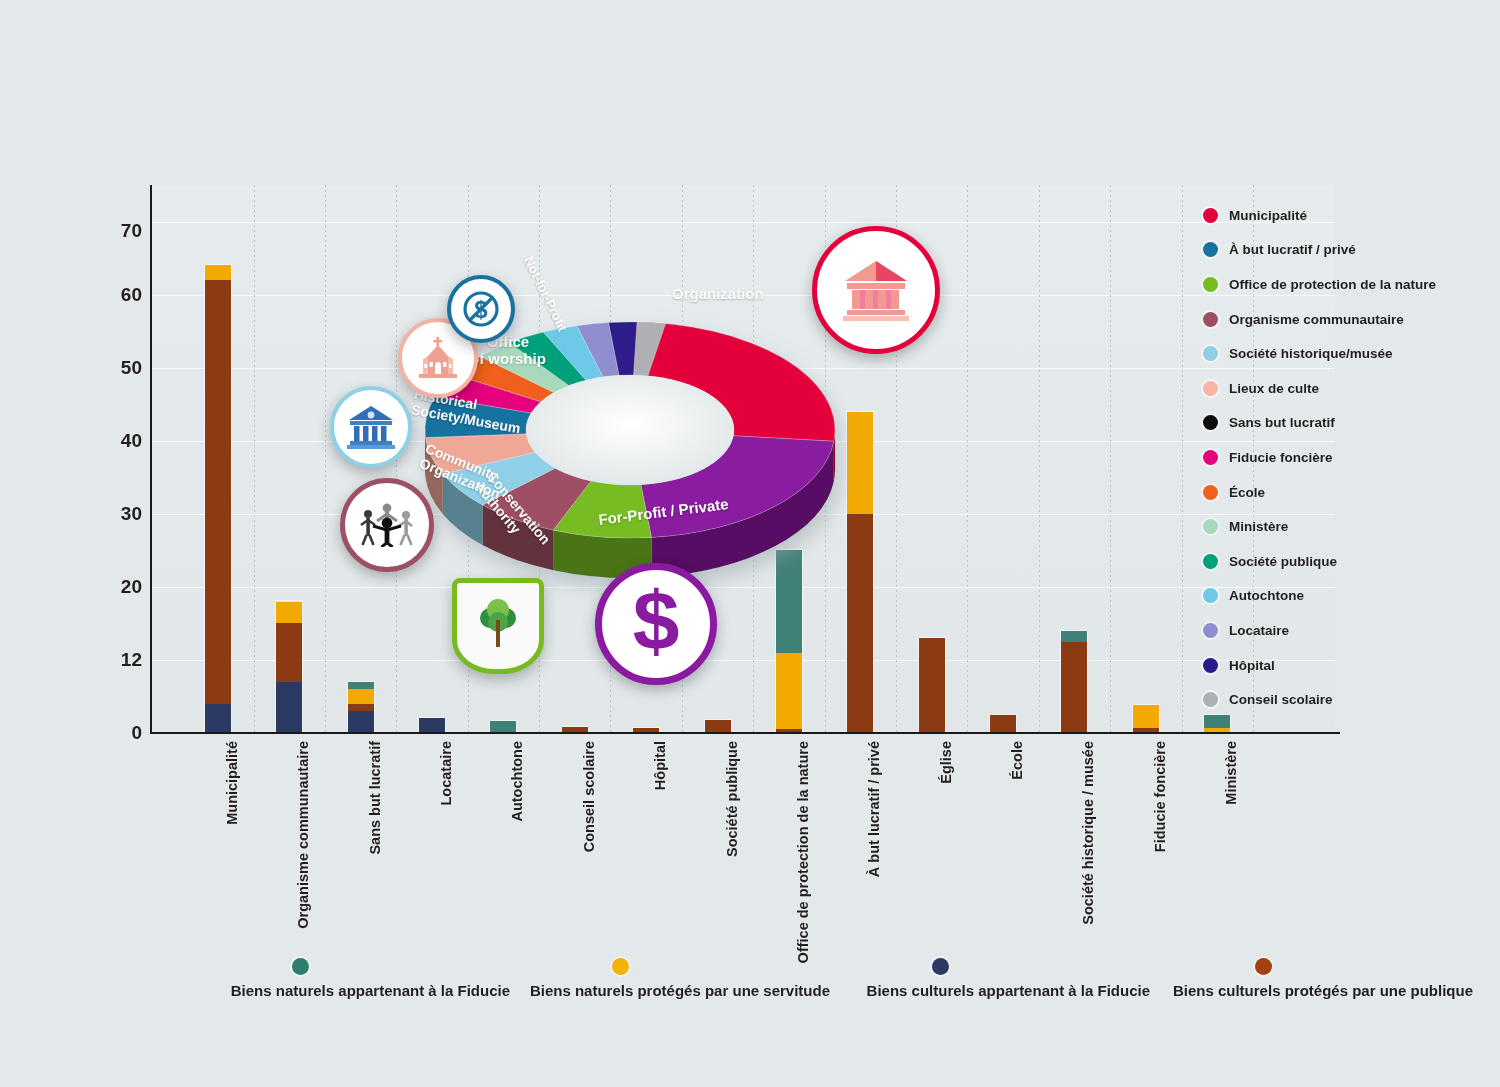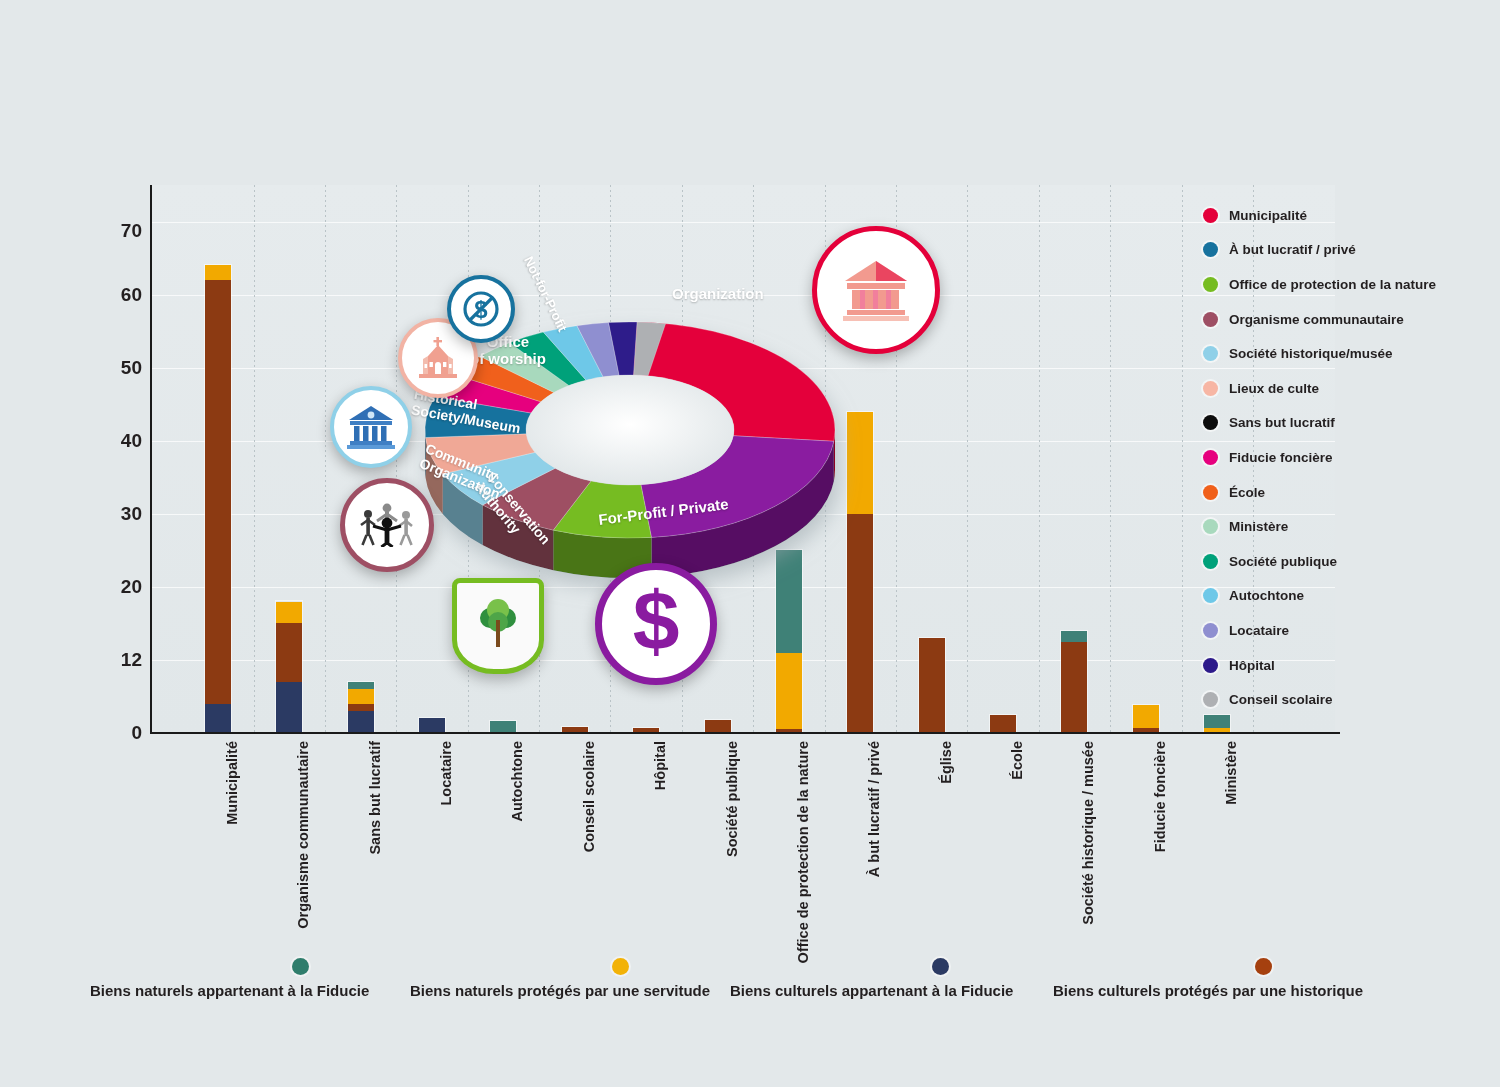--- a/index.html
+++ b/index.html
@@ -42,21 +42,21 @@
 
   
   .legend{position:absolute;left:1203px;top:198px;width:280px;}
   .lrow{display:flex;align-items:center;height:34.6px;}
   .ldot{width:15px;height:15px;border-radius:50%;margin-right:11px;flex:0 0 auto;
         box-shadow:0 0 0 2px rgba(255,255,255,.55);}
   .ltxt{font-size:13.5px;font-weight:bold;color:#231f20;white-space:nowrap;}
 
   
   .blegend{position:absolute;left:0;top:958px;width:1500px;height:60px;}
-  .bitem{position:absolute;text-align:left;}
+  .bitem{position:absolute;text-align:right;}
   .bdot{width:17px;height:17px;border-radius:50%;margin:0 auto 7px auto;
         box-shadow:0 0 0 2px rgba(255,255,255,.45);}
   .btxt{font-size:15px;font-weight:bold;color:#231f20;white-space:nowrap;}
 
   
   .donut-wrap{position:absolute;left:330px;top:215px;width:620px;height:450px;}
   .donut-svg{position:absolute;left:0;top:0;}
   .dlabel{position:absolute;color:#fff;font-weight:bold;text-shadow:0 1px 2px rgba(0,0,0,.25);
      pointer-events:none;line-height:1.15;}
 
@@ -482,17 +482,17 @@
       <div class="bitem" style="left: 410px; width: 420px;">
         <div class="bdot" style="background: rgb(242, 178, 7);"></div>
         <div class="btxt">Biens naturels protégés par une servitude</div>
       </div>
       <div class="bitem" style="left: 730px; width: 420px;">
         <div class="bdot" style="background: rgb(43, 58, 99);"></div>
         <div class="btxt">Biens culturels appartenant à la Fiducie</div>
       </div>
       <div class="bitem" style="left: 1053px; width: 420px;">
         <div class="bdot" style="background: rgb(165, 64, 15);"></div>
-        <div class="btxt">Biens culturels protégés par une historique</div>
+        <div class="btxt">Biens culturels protégés par une publique</div>
       </div>
     </div>
 
 </div>
 
 </body></html>

